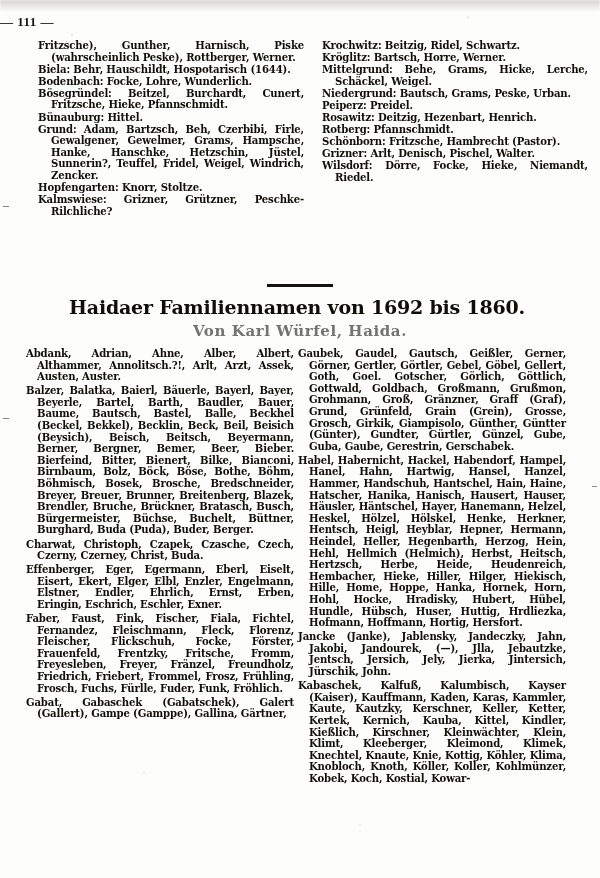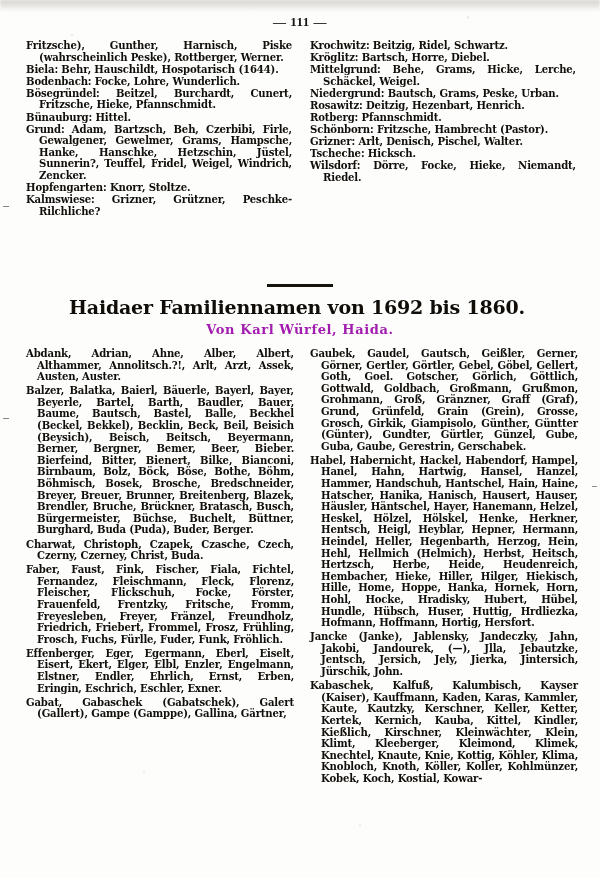--- a/index.html
+++ b/index.html
@@ -39,21 +39,20 @@
     background: linear-gradient(180deg, rgba(70,62,50,.22), rgba(70,62,50,0));
     filter: blur(1px);
     z-index: 49;
     pointer-events: none;
   }
   .folio {
     position: absolute;
     top: 14px;
     left: 0;
     width: 600px;
-    text-align: center;
     font-family: "Liberation Serif", serif;
     font-size: 13px;
     font-weight: 700;
     letter-spacing: .5px;
     color: #191610;
   }
   
   .fr {
     font-family: "DejaVu Serif", serif;
     font-weight: 700;
@@ -61,21 +60,21 @@
     line-height: 11.6px;
     letter-spacing: -0.15px;
     text-align: justify;
     color: #120f0a;
     -webkit-font-smoothing: none;
   }
   
   .top-section {
     position: absolute;
     top: 40px;
-    left: 26px;
+    left: 38px;
     width: 550px;
     display: flex;
     gap: 18px;
   }
   .top-col {
     width: 266px;
   }
   .entry {
     margin: 0 0 0.5px 0;
     padding-left: 13px;
@@ -104,32 +103,32 @@
     color: #100d08;
   }
   .byline {
     position: absolute;
     top: 322px;
     left: 0;
     width: 600px;
     text-align: center;
     font-family: "DejaVu Serif", serif;
     font-weight: 700;
-    font-size: 13px;
+    font-size: 15px;
     letter-spacing: .6px;
-    color: #a21caf;
+    color: #737373;
   }
   
   .names-section {
     position: absolute;
     top: 348px;
     left: 26px;
     width: 552px;
     display: flex;
-    gap: 16px;
+    gap: 4px;
   }
   .names-col {
     width: 268px;
   }
   .letter-block {
     margin: 0 0 2.5px 0;
     padding-left: 11px;
     text-indent: -11px;
   }
   .edge-left {
@@ -167,46 +166,46 @@
       <div class="fr entry">Bodenbach: Focke, Lohre, Wunderlich.</div>
       <div class="fr entry">Bösegründel: Beitzel, Burchardt, Cunert, Fritzsche, Hieke, Pfannschmidt.</div>
       <div class="fr entry">Bünauburg: Hittel.</div>
       <div class="fr entry">Grund: Adam, Bartzsch, Beh, Czerbibi, Firle, Gewalgener, Gewelmer, Grams, Hampsche, Hanke, Hanschke, Hetzschin, Jüstel, Sunnerin?, Teuffel, Fridel, Weigel, Windrich, Zencker.</div>
       <div class="fr entry">Hopfengarten: Knorr, Stoltze.</div>
       <div class="fr entry">Kalmswiese: Grizner, Grützner, Peschke-Rilchliche?</div>
     </div>
 
     <div class="top-col">
       <div class="fr entry">Krochwitz: Beitzig, Ridel, Schwartz.</div>
-      <div class="fr entry">Kröglitz: Bartsch, Horre, Diebel.</div>
+      <div class="fr entry">Kröglitz: Bartsch, Horre, Werner.</div>
       <div class="fr entry">Mittelgrund: Behe, Grams, Hicke, Lerche, Schäckel, Weigel.</div>
       <div class="fr entry">Niedergrund: Bautsch, Grams, Peske, Urban.</div>
+      <div class="fr entry">Peiperz: Preidel.</div>
       <div class="fr entry">Rosawitz: Deitzig, Hezenbart, Henrich.</div>
       <div class="fr entry">Rotberg: Pfannschmidt.</div>
       <div class="fr entry">Schönborn: Fritzsche, Hambrecht (Pastor).</div>
       <div class="fr entry">Grizner: Arlt, Denisch, Pischel, Walter.</div>
-      <div class="fr entry">Tscheche: Hicksch.</div>
       <div class="fr entry">Wilsdorf: Dörre, Focke, Hieke, Niemandt, Riedel.</div>
     </div>
 
   </div>
 
   <div class="rule"></div>
 
   <div class="headline">Haidaer Familiennamen von 1692 bis 1860.</div>
   <div class="byline">Von Karl Würfel, Haida.</div>
 
   <div class="names-section">
 
     <div class="names-col">
       <div class="fr letter-block">Abdank, Adrian, Ahne, Alber, Albert, Althammer, Annolitsch.?!, Arlt, Arzt, Assek, Austen, Auster.</div>
       <div class="fr letter-block">Balzer, Balatka, Baierl, Bäuerle, Bayerl, Bayer, Beyerle, Bartel, Barth, Baudler, Bauer, Baume, Bautsch, Bastel, Balle, Beckhel (Beckel, Bekkel), Becklin, Beck, Beil, Beisich (Beysich), Beisch, Beitsch, Beyermann, Berner, Bergner, Bemer, Beer, Bieber. Bierfeind, Bitter, Bienert, Bilke, Bianconi, Birnbaum, Bolz, Böck, Böse, Bothe, Böhm, Böhmisch, Bosek, Brosche, Bredschneider, Breyer, Breuer, Brunner, Breitenberg, Blazek, Brendler, Bruche, Brückner, Bratasch, Busch, Bürgermeister, Büchse, Buchelt, Büttner, Burghard, Buda (Puda), Buder, Berger.</div>
       <div class="fr letter-block">Charwat, Christoph, Czapek, Czasche, Czech, Czerny, Czerney, Christ, Buda.</div>
+      <div class="fr letter-block">Effenberger, Eger, Egermann, Eberl, Eiselt, Eisert, Ekert, Elger, Elbl, Enzler, Engelmann, Elstner, Endler, Ehrlich, Ernst, Erben, Eringin, Eschrich, Eschler, Exner.</div>
       <div class="fr letter-block">Faber, Faust, Fink, Fischer, Fiala, Fichtel, Fernandez, Fleischmann, Fleck, Florenz, Fleischer, Flickschuh, Focke, Förster, Frauenfeld, Frentzky, Fritsche, Fromm, Freyesleben, Freyer, Fränzel, Freundholz, Friedrich, Friebert, Frommel, Frosz, Frühling, Frosch, Fuchs, Fürlle, Fuder, Funk, Fröhlich.</div>
-      <div class="fr letter-block">Effenberger, Eger, Egermann, Eberl, Eiselt, Eisert, Ekert, Elger, Elbl, Enzler, Engelmann, Elstner, Endler, Ehrlich, Ernst, Erben, Eringin, Eschrich, Eschler, Exner.</div>
       <div class="fr letter-block">Gabat, Gabaschek (Gabatschek), Galert (Gallert), Gampe (Gamppe), Gallina, Gärtner,</div>
     </div>
 
     <div class="names-col">
       <div class="fr letter-block">Gaubek, Gaudel, Gautsch, Geißler, Gerner, Görner, Gertler, Görtler, Gebel, Göbel, Gellert, Goth, Goel. Gotscher, Görlich, Göttlich, Gottwald, Goldbach, Großmann, Grußmon, Grohmann, Groß, Gränzner, Graff (Graf), Grund, Grünfeld, Grain (Grein), Grosse, Grosch, Girkik, Giampisolo, Günther, Güntter (Günter), Gundter, Gürtler, Günzel, Gube, Guba, Gaube, Gerestrin, Gerschabek.</div>
       <div class="fr letter-block">Habel, Habernicht, Hackel, Habendorf, Hampel, Hanel, Hahn, Hartwig, Hansel, Hanzel, Hammer, Handschuh, Hantschel, Hain, Haine, Hatscher, Hanika, Hanisch, Hausert, Hauser, Häusler, Häntschel, Hayer, Hanemann, Helzel, Heskel, Hölzel, Hölskel, Henke, Herkner, Hentsch, Heigl, Heyblar, Hepner, Hermann, Heindel, Heller, Hegenbarth, Herzog, Hein, Hehl, Hellmich (Helmich), Herbst, Heitsch, Hertzsch, Herbe, Heide, Heudenreich, Hembacher, Hieke, Hiller, Hilger, Hiekisch, Hille, Home, Hoppe, Hanka, Hornek, Horn, Hohl, Hocke, Hradisky, Hubert, Hübel, Hundle, Hübsch, Huser, Huttig, Hrdliezka, Hofmann, Hoffmann, Hortig, Hersfort.</div>
       <div class="fr letter-block">Jancke (Janke), Jablensky, Jandeczky, Jahn, Jakobi, Jandourek, (—), Jlla, Jebautzke, Jentsch, Jersich, Jely, Jierka, Jintersich, Jürschik, John.</div>
       <div class="fr letter-block">Kabaschek, Kalfuß, Kalumbisch, Kayser (Kaiser), Kauffmann, Kaden, Karas, Kammler, Kaute, Kautzky, Kerschner, Keller, Ketter, Kertek, Kernich, Kauba, Kittel, Kindler, Kießlich, Kirschner, Kleinwächter, Klein, Klimt, Kleeberger, Kleimond, Klimek, Knechtel, Knaute, Knie, Kottig, Köhler, Klima, Knobloch, Knoth, Köller, Koller, Kohlmünzer, Kobek, Koch, Kostial, Kowar-</div>
     </div>
 

